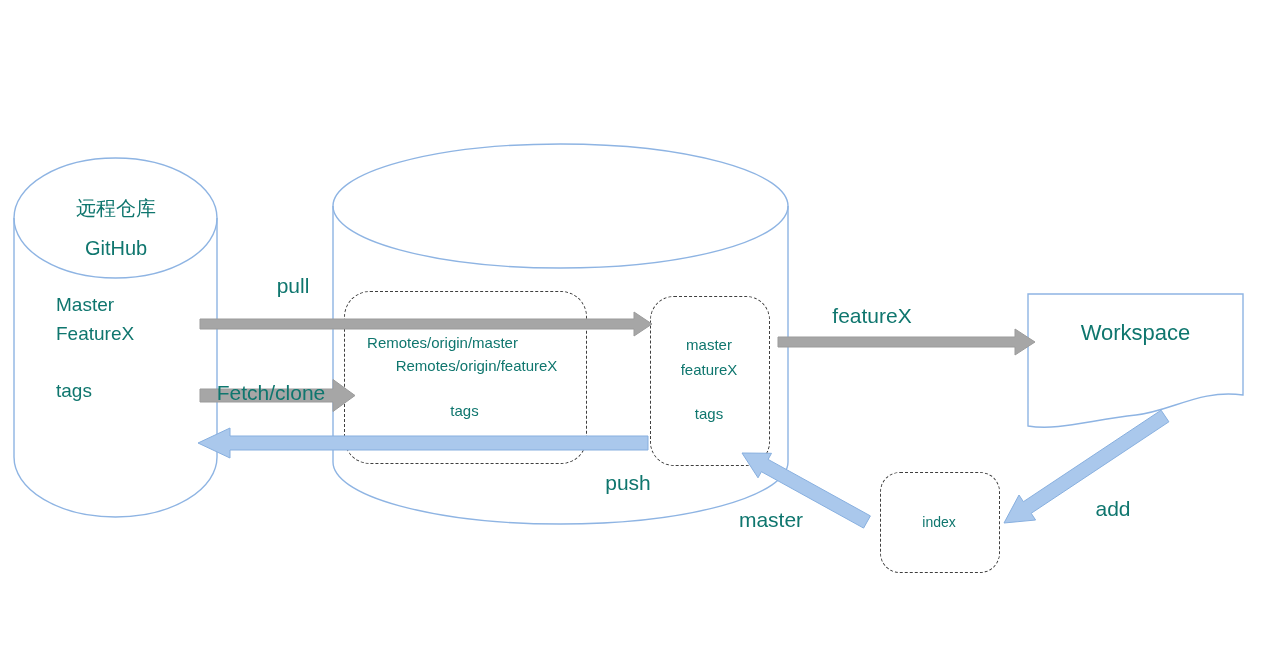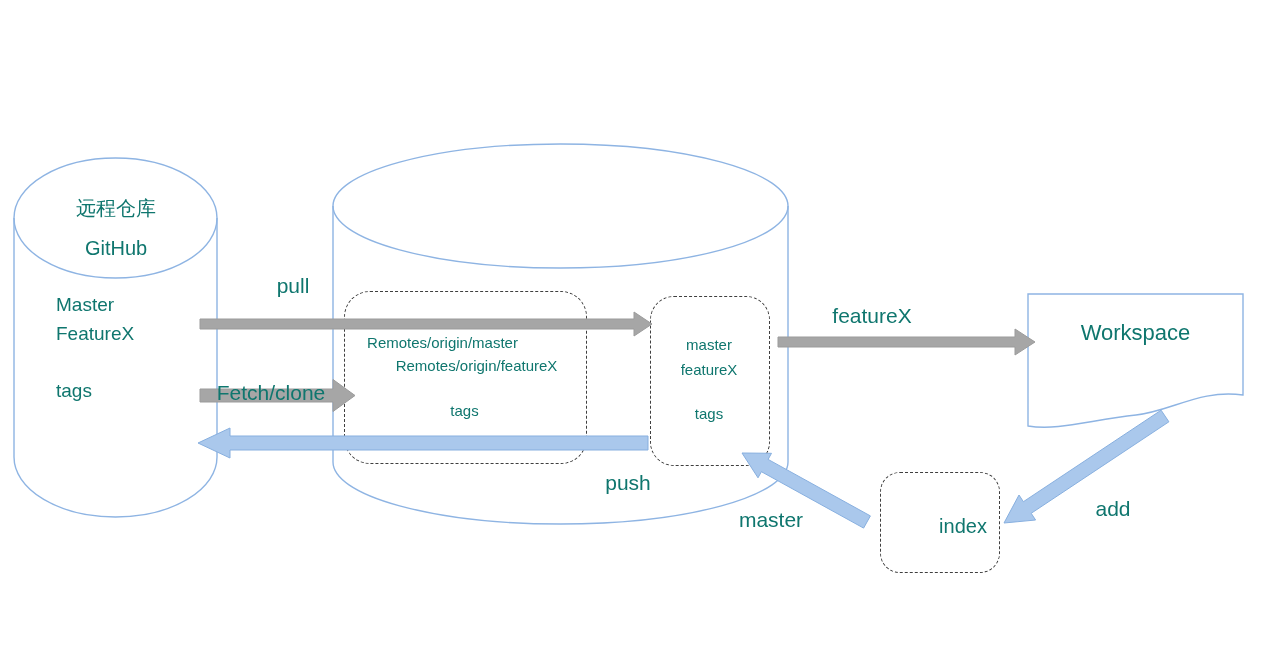--- a/index.html
+++ b/index.html
@@ -4,21 +4,21 @@
 <style>
   html,body{margin:0;padding:0;background:#ffffff;}
   .canvas{
     position:relative;width:1267px;height:647px;background:#ffffff;overflow:hidden;
     font-family:"Liberation Sans","DejaVu Sans",sans-serif;color:#0f766e;margin-top:32px;
   }
   .layer{position:absolute;left:0;top:0;}
   .dashed-box{position:absolute;border:1.6px dashed #3f3f3f;background:transparent;}
   .txt{position:absolute;text-align:center;white-space:nowrap;line-height:1.2;}
   .txt.left{text-align:left;}
-  .fs14{font-size:20px;padding-left:24px;}
+  .fs14{font-size:14px;}
   .fs15{font-size:15px;}
   .fs19{font-size:19px;}
   .fs20{font-size:20px;}
   .fs21{font-size:21px;}
   .fs22{font-size:22px;}
   .cyl{fill:none;stroke-width:1.4;}
   .doc{fill:#ffffff;stroke-width:1.4;}
   .arrow-gray{stroke:#9b9b9b;stroke-width:1;}
   .arrow-blue{stroke-width:1;}
 </style>

